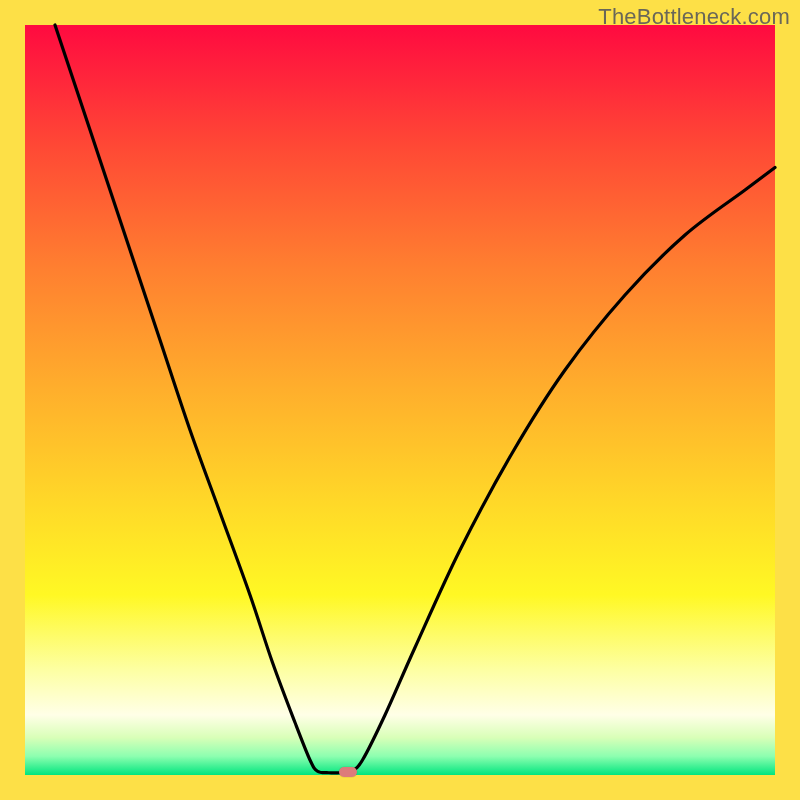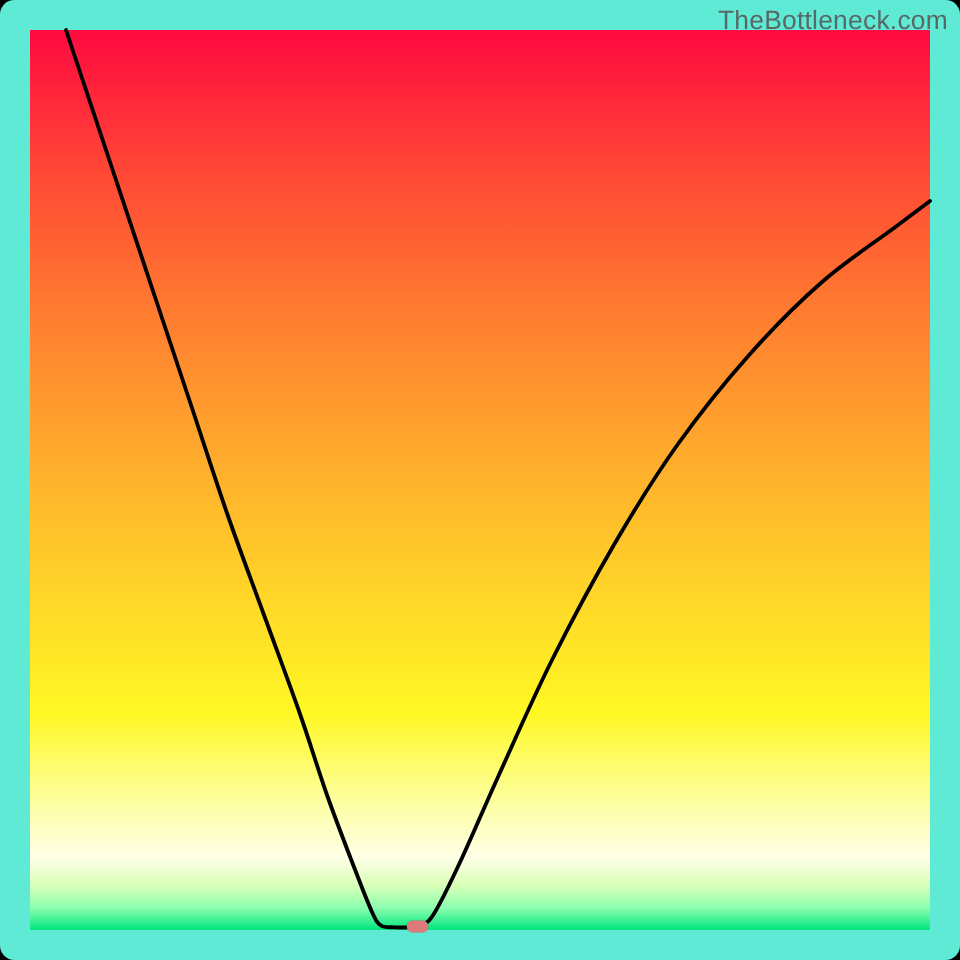--- a/index.html
+++ b/index.html
@@ -10,22 +10,21 @@
     background: #000;
     font-family: Arial, Helvetica, sans-serif;
     overflow: hidden;
   }
   .frame {
     position: absolute;
     left: 0;
     top: 0;
     width: 800px;
     height: 800px;
-    background: #5eead4;
-    border-radius: 12px;
+    background: #fde047;
   }
   .plot {
     position: absolute;
     left: 25px;
     top: 25px;
     width: 750px;
     height: 750px;
     background: linear-gradient(
       to bottom,
       #ff0a40 0%,

